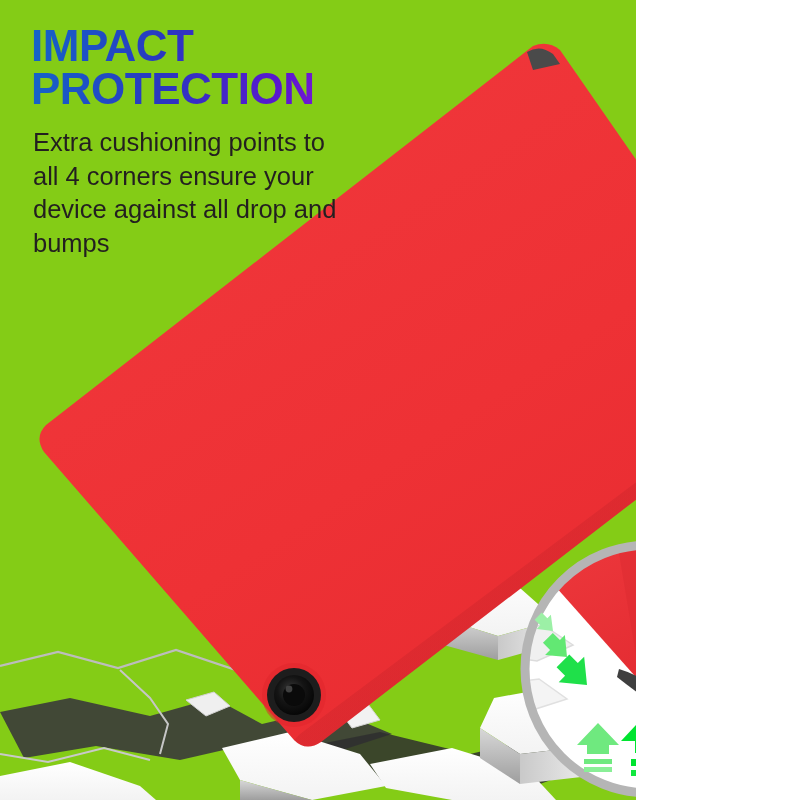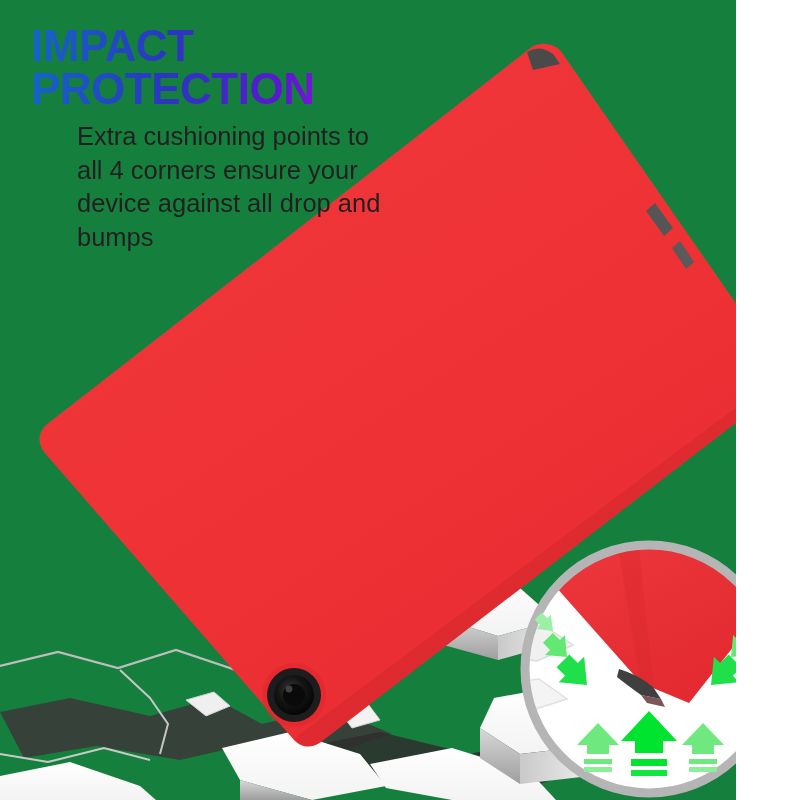--- a/index.html
+++ b/index.html
@@ -5,23 +5,23 @@
   html, body {
     margin: 0;
     padding: 0;
     background: #ffffff;
   }
   body {
     font-family: "Liberation Sans", sans-serif;
   }
   #stage {
     position: relative;
-    width: 736px;
+    width: 636px;
     height: 800px;
-    background: #15803d;
+    background: #84cc16;
     overflow: hidden;
   }
 
   
   #headline {
     position: absolute;
     left: 31px;
     top: 24px;
     width: 420px;
     font-size: 44px;
@@ -33,27 +33,26 @@
     -webkit-background-clip: text;
     background-clip: text;
     color: transparent;
     -webkit-text-fill-color: transparent;
   }
 
   
   #bodycopy {
     position: absolute;
     left: 33px;
-    top: 120px;
+    top: 126px;
     width: 320px;
     font-size: 25.5px;
     line-height: 1.32;
     color: #231f20;
     white-space: pre-line;
-    margin-left: 44px;
   }
 
   
   #ground {
     position: absolute;
     left: 0;
     top: 548px;
     width: 800px;
     height: 252px;
   }

